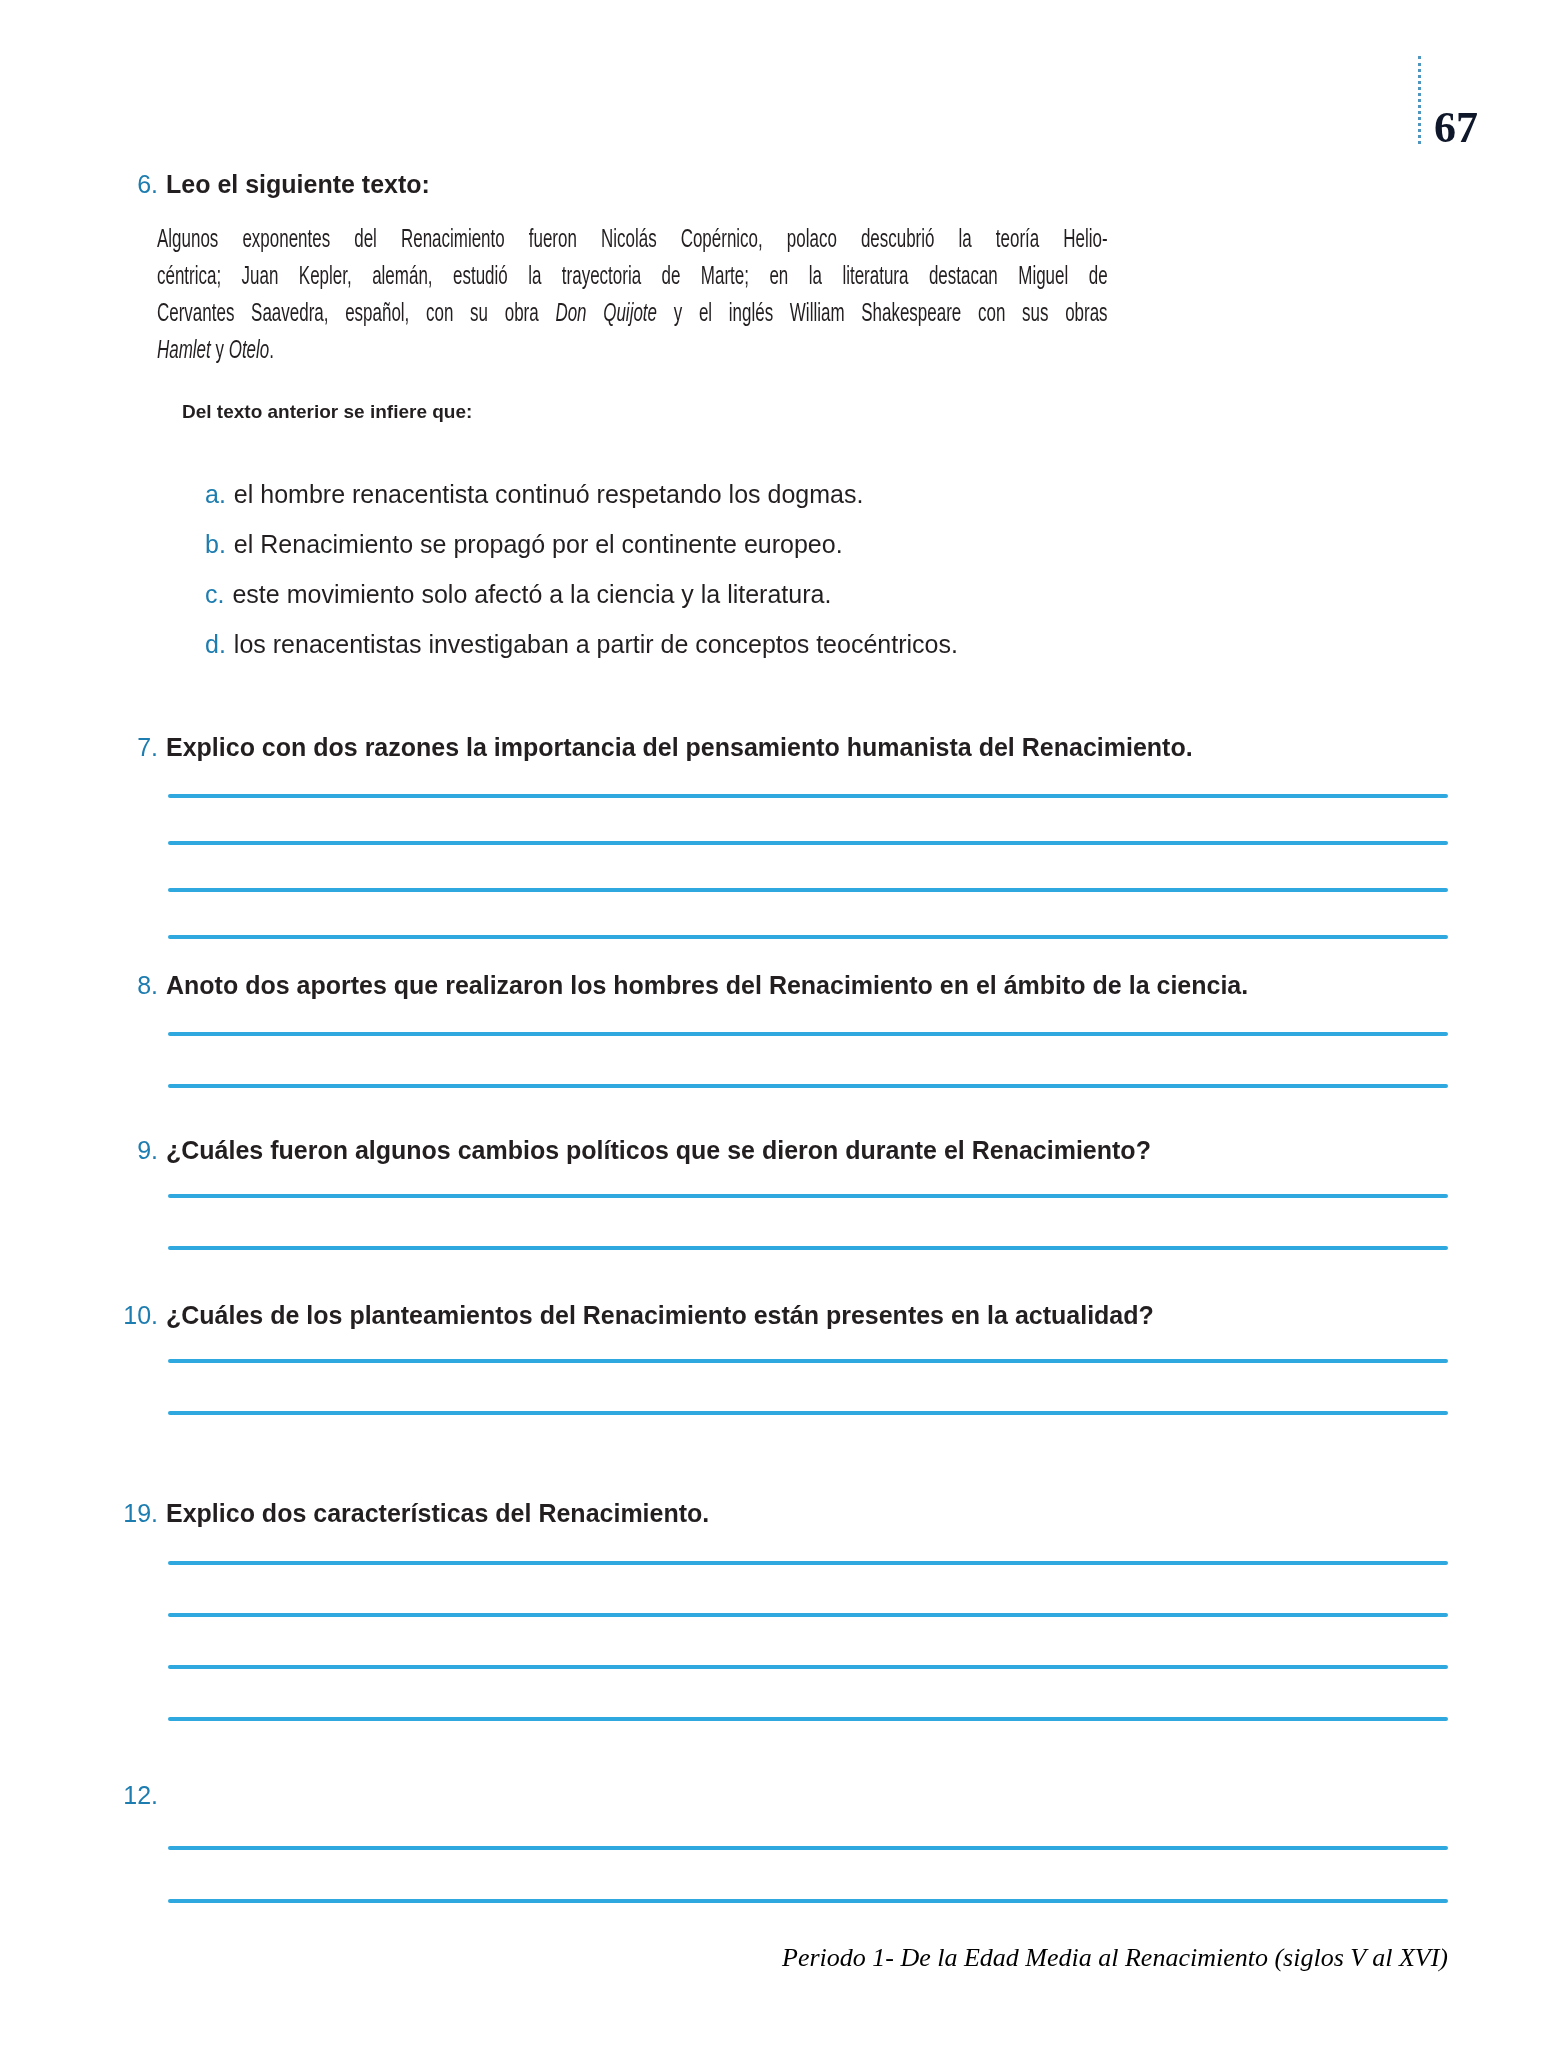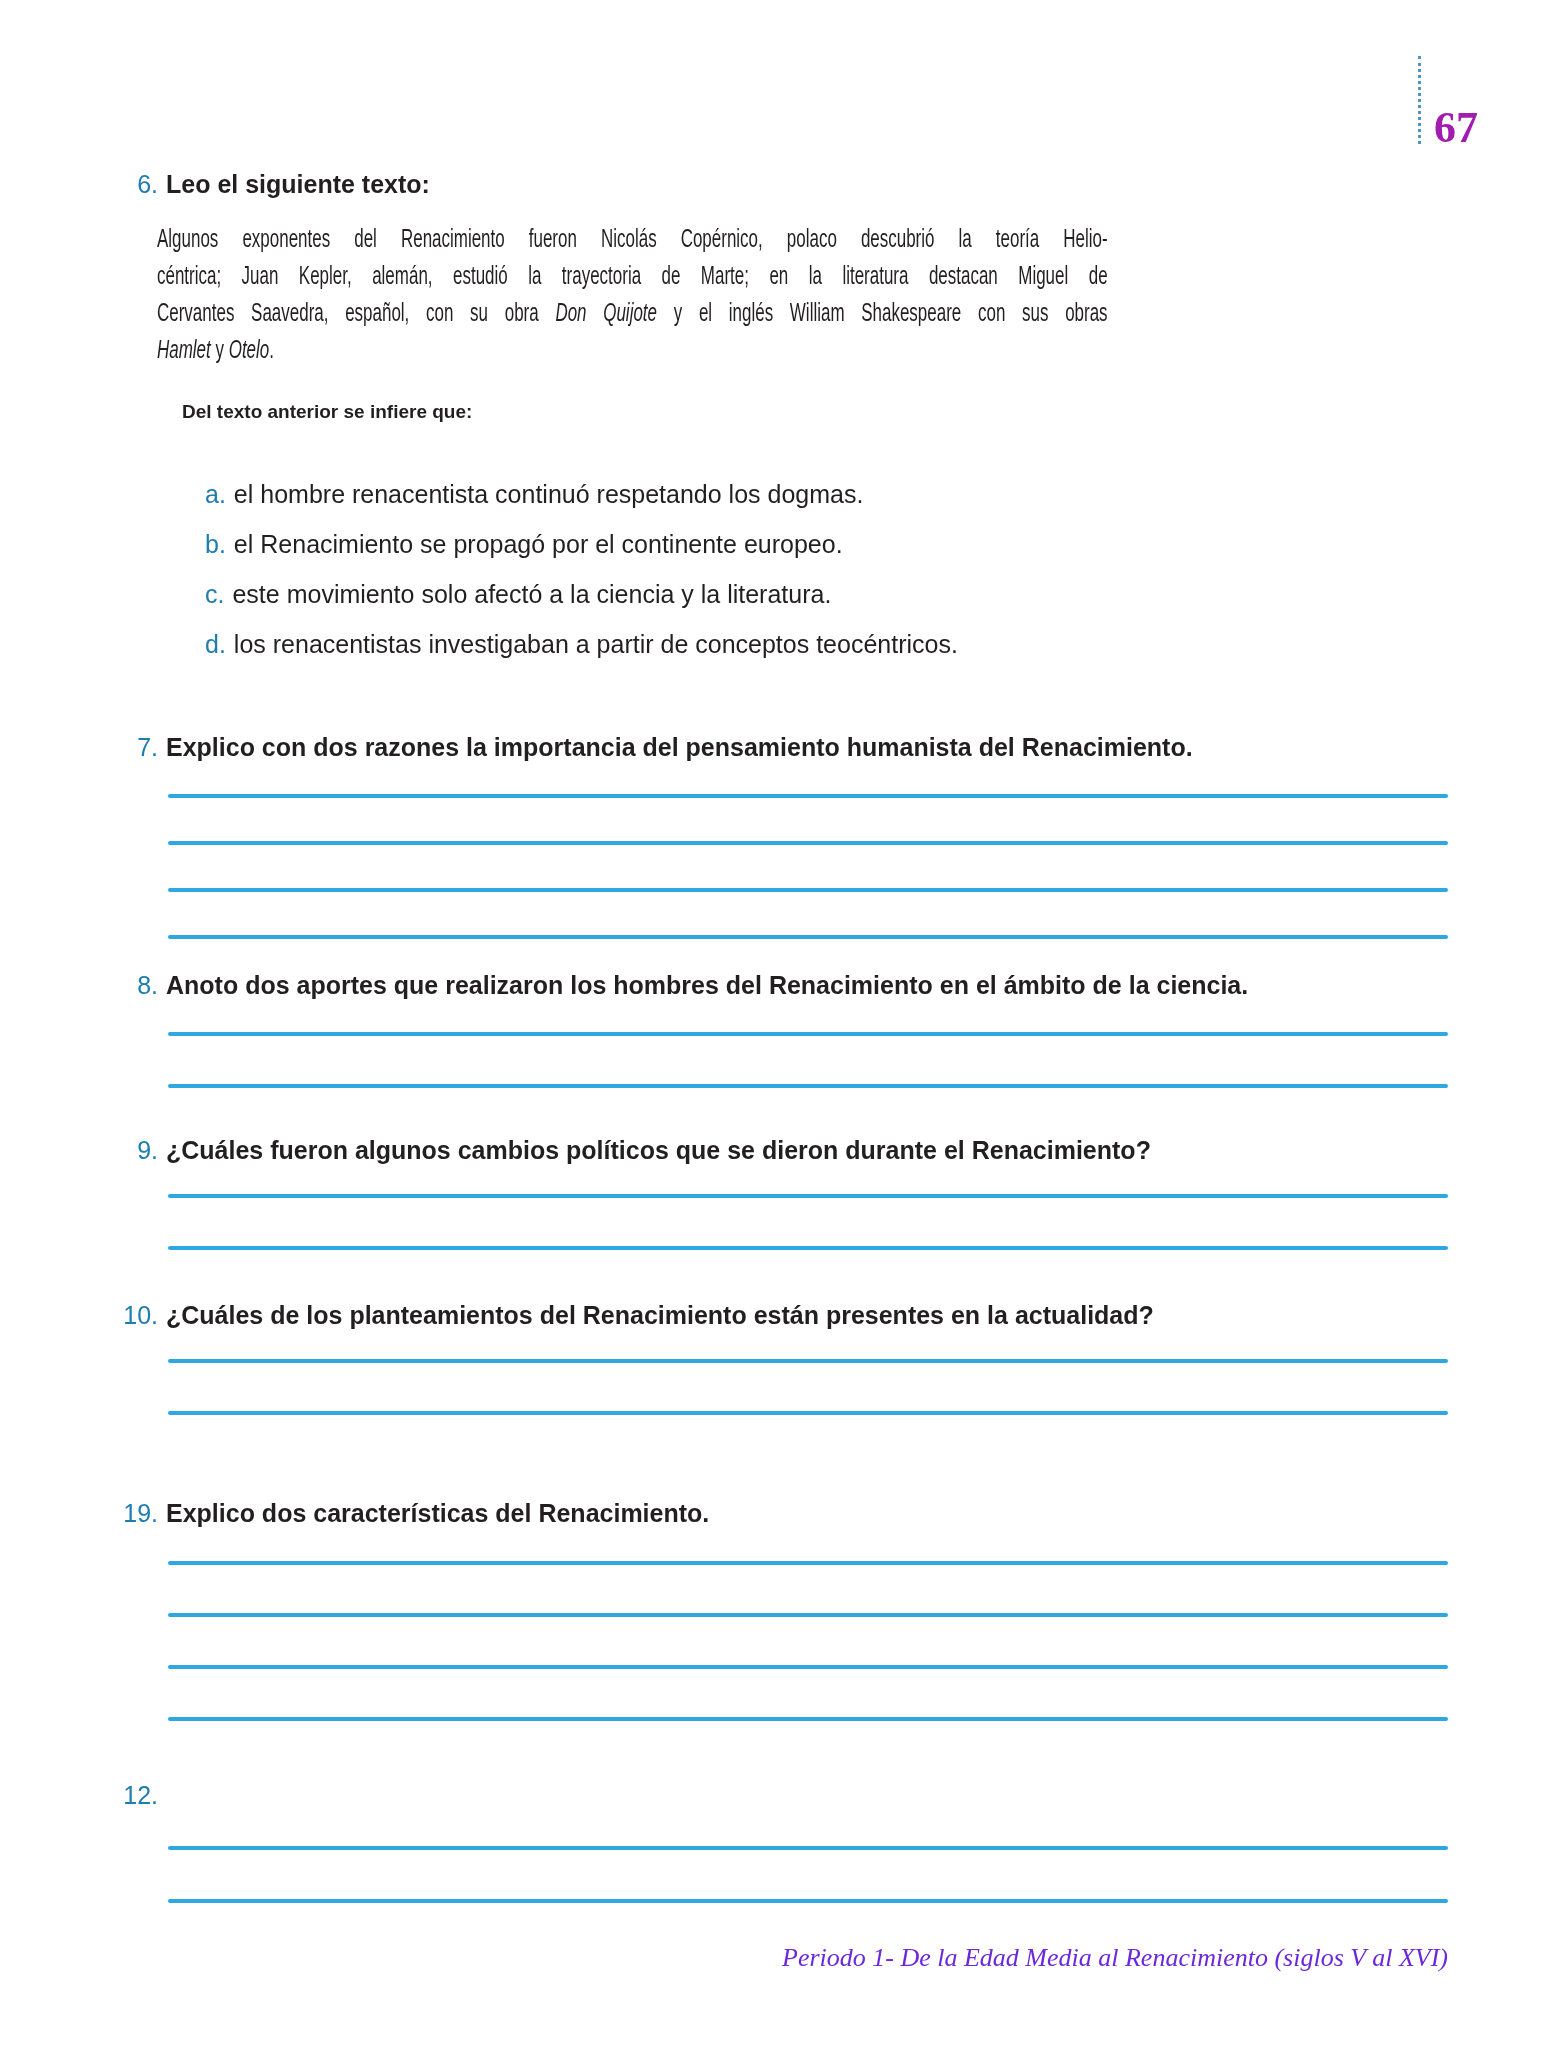--- a/index.html
+++ b/index.html
@@ -14,21 +14,21 @@
 
   
   .page-corner { position:absolute; left:1418px; top:56px; height:94px; display:flex; align-items:flex-end; }
   .dotted-rule { position:absolute; left:0; top:0; height:88px; border-left:3px dotted #4f95be; }
   .page-number {
     padding-left:16px;
     font-family:"Liberation Serif", serif;
     font-weight:bold;
     font-size:44px;
     line-height:1;
-    color:#a21caf;
+    color:#0f172a;
   }
 
   
   .q-row { position:absolute; left:0; right:40px; padding-left:166px; font-size:25px; }
   .q-num { position:absolute; left:0; top:0; width:158px; text-align:right; color:#1e7db0; font-weight:normal; }
   .q-text { font-weight:bold;text-align:right; }
 
   
   .para { position:absolute; left:157px; top:220px; }
   .para-line {
@@ -59,21 +59,21 @@
     background:#2ea8df;
   }
 
   .footer {
     position:absolute;
     right:116px;
     top:1943px;
     font-family:"Liberation Serif", serif;
     font-style:italic;
     font-size:26px;
-    color:#6d28d9;
+    color:#000000;
   }
 </style>
 </head>
 <body>
 
 <div class="page">
 
   <div class="page-corner">
     <div class="dotted-rule"></div>
     <div class="page-number">67</div>

